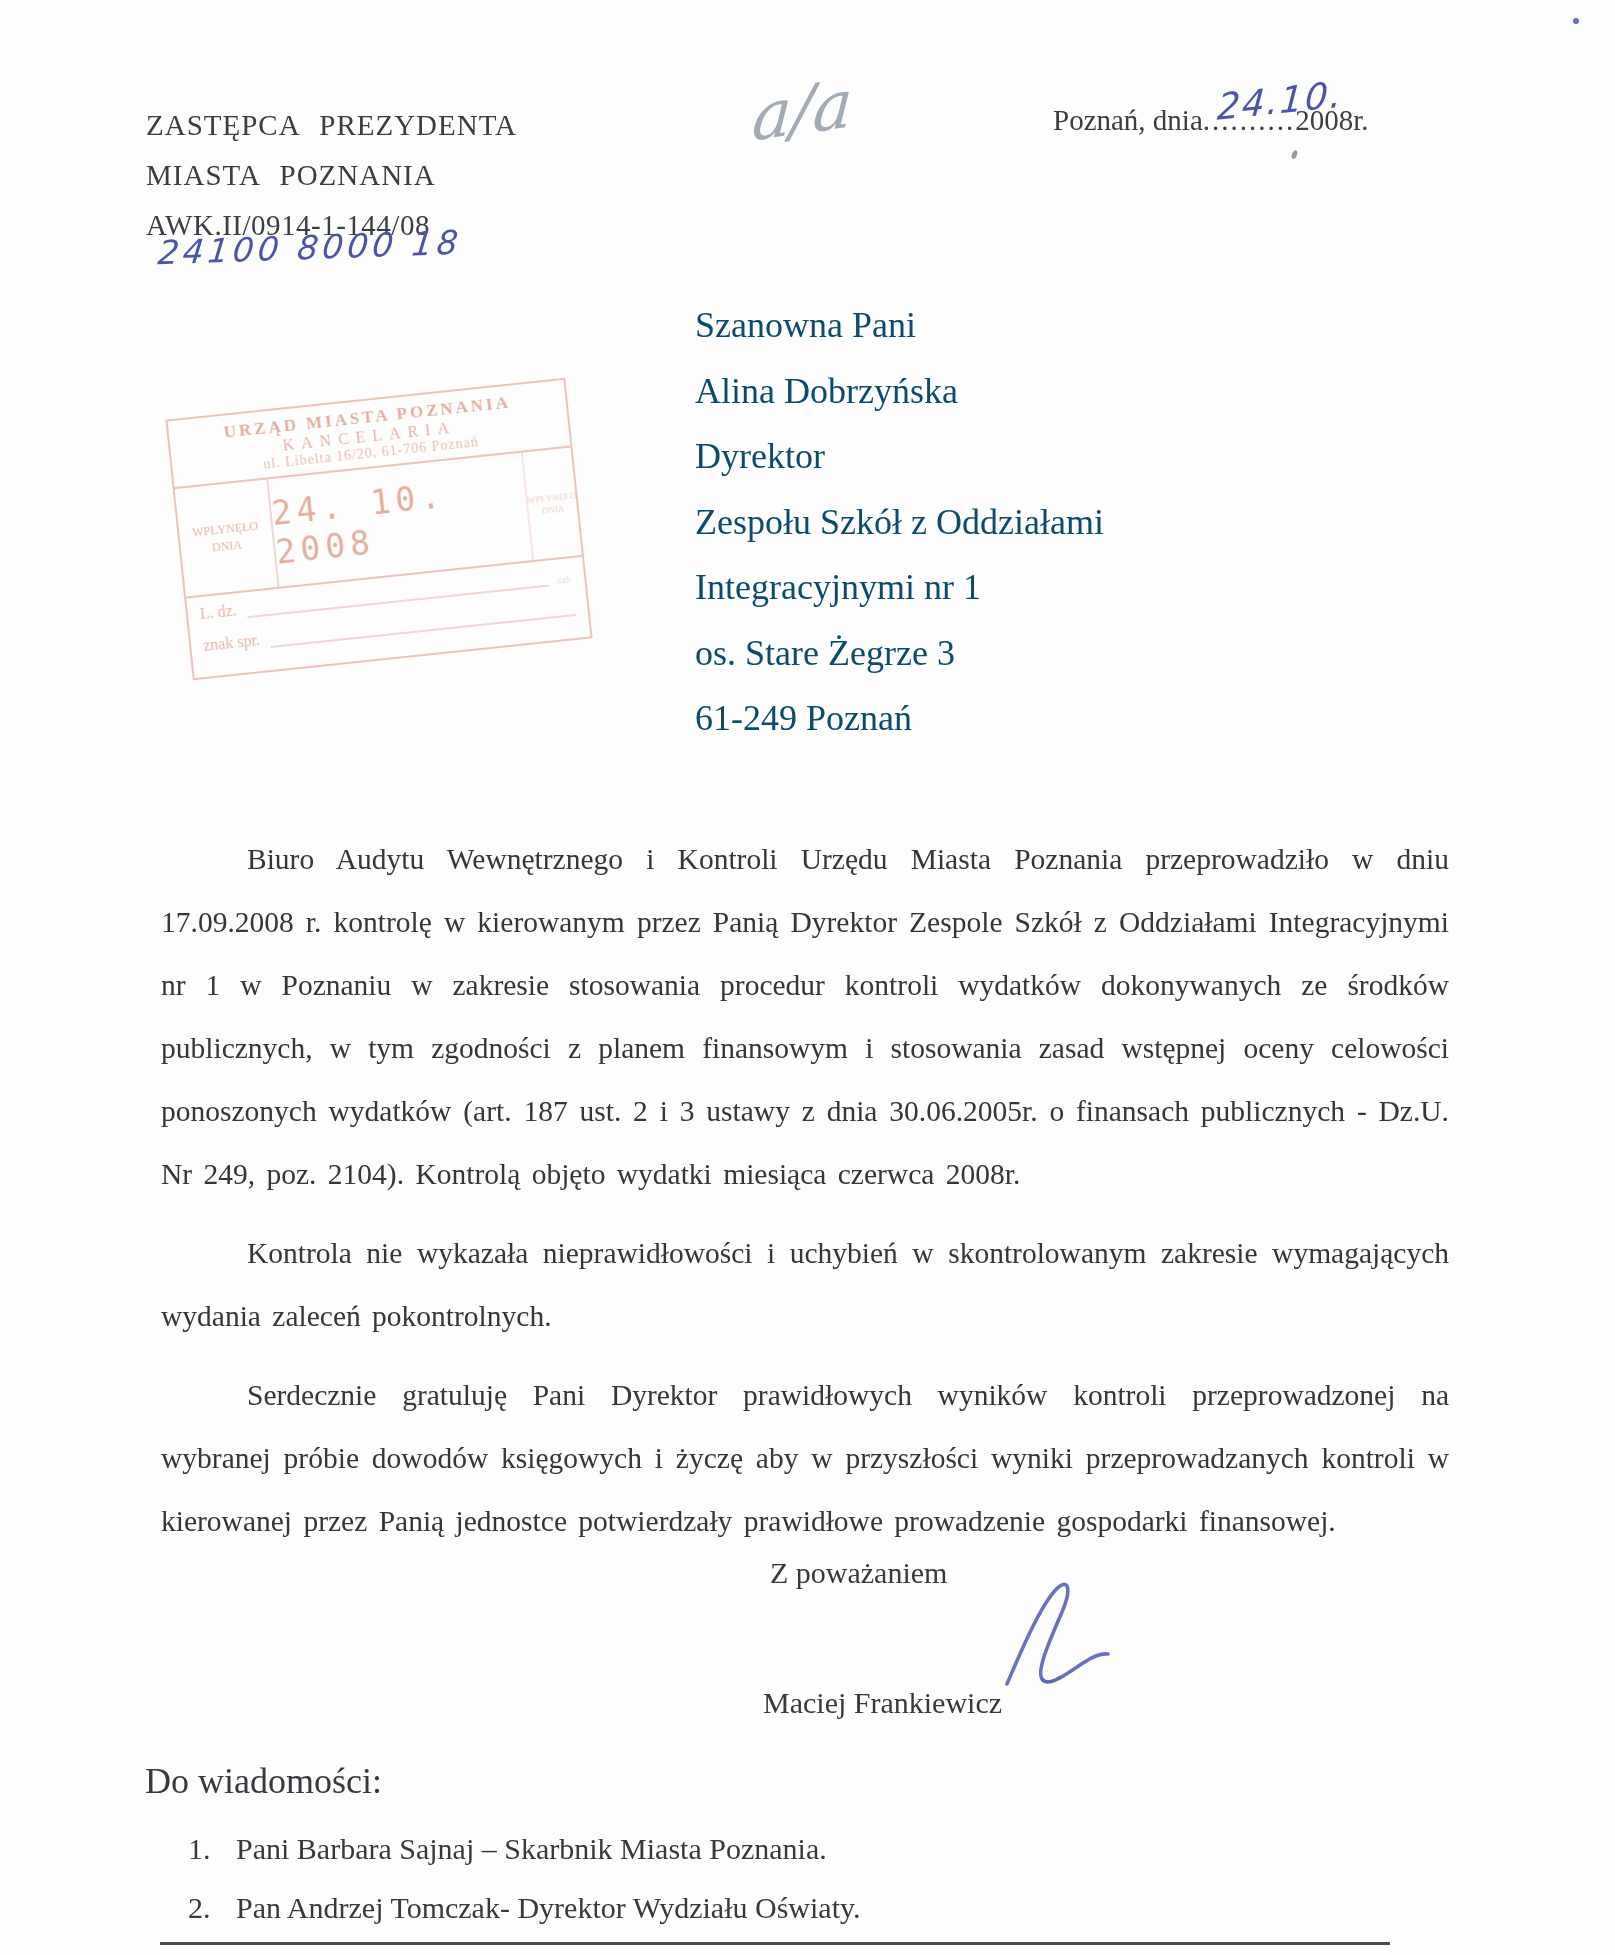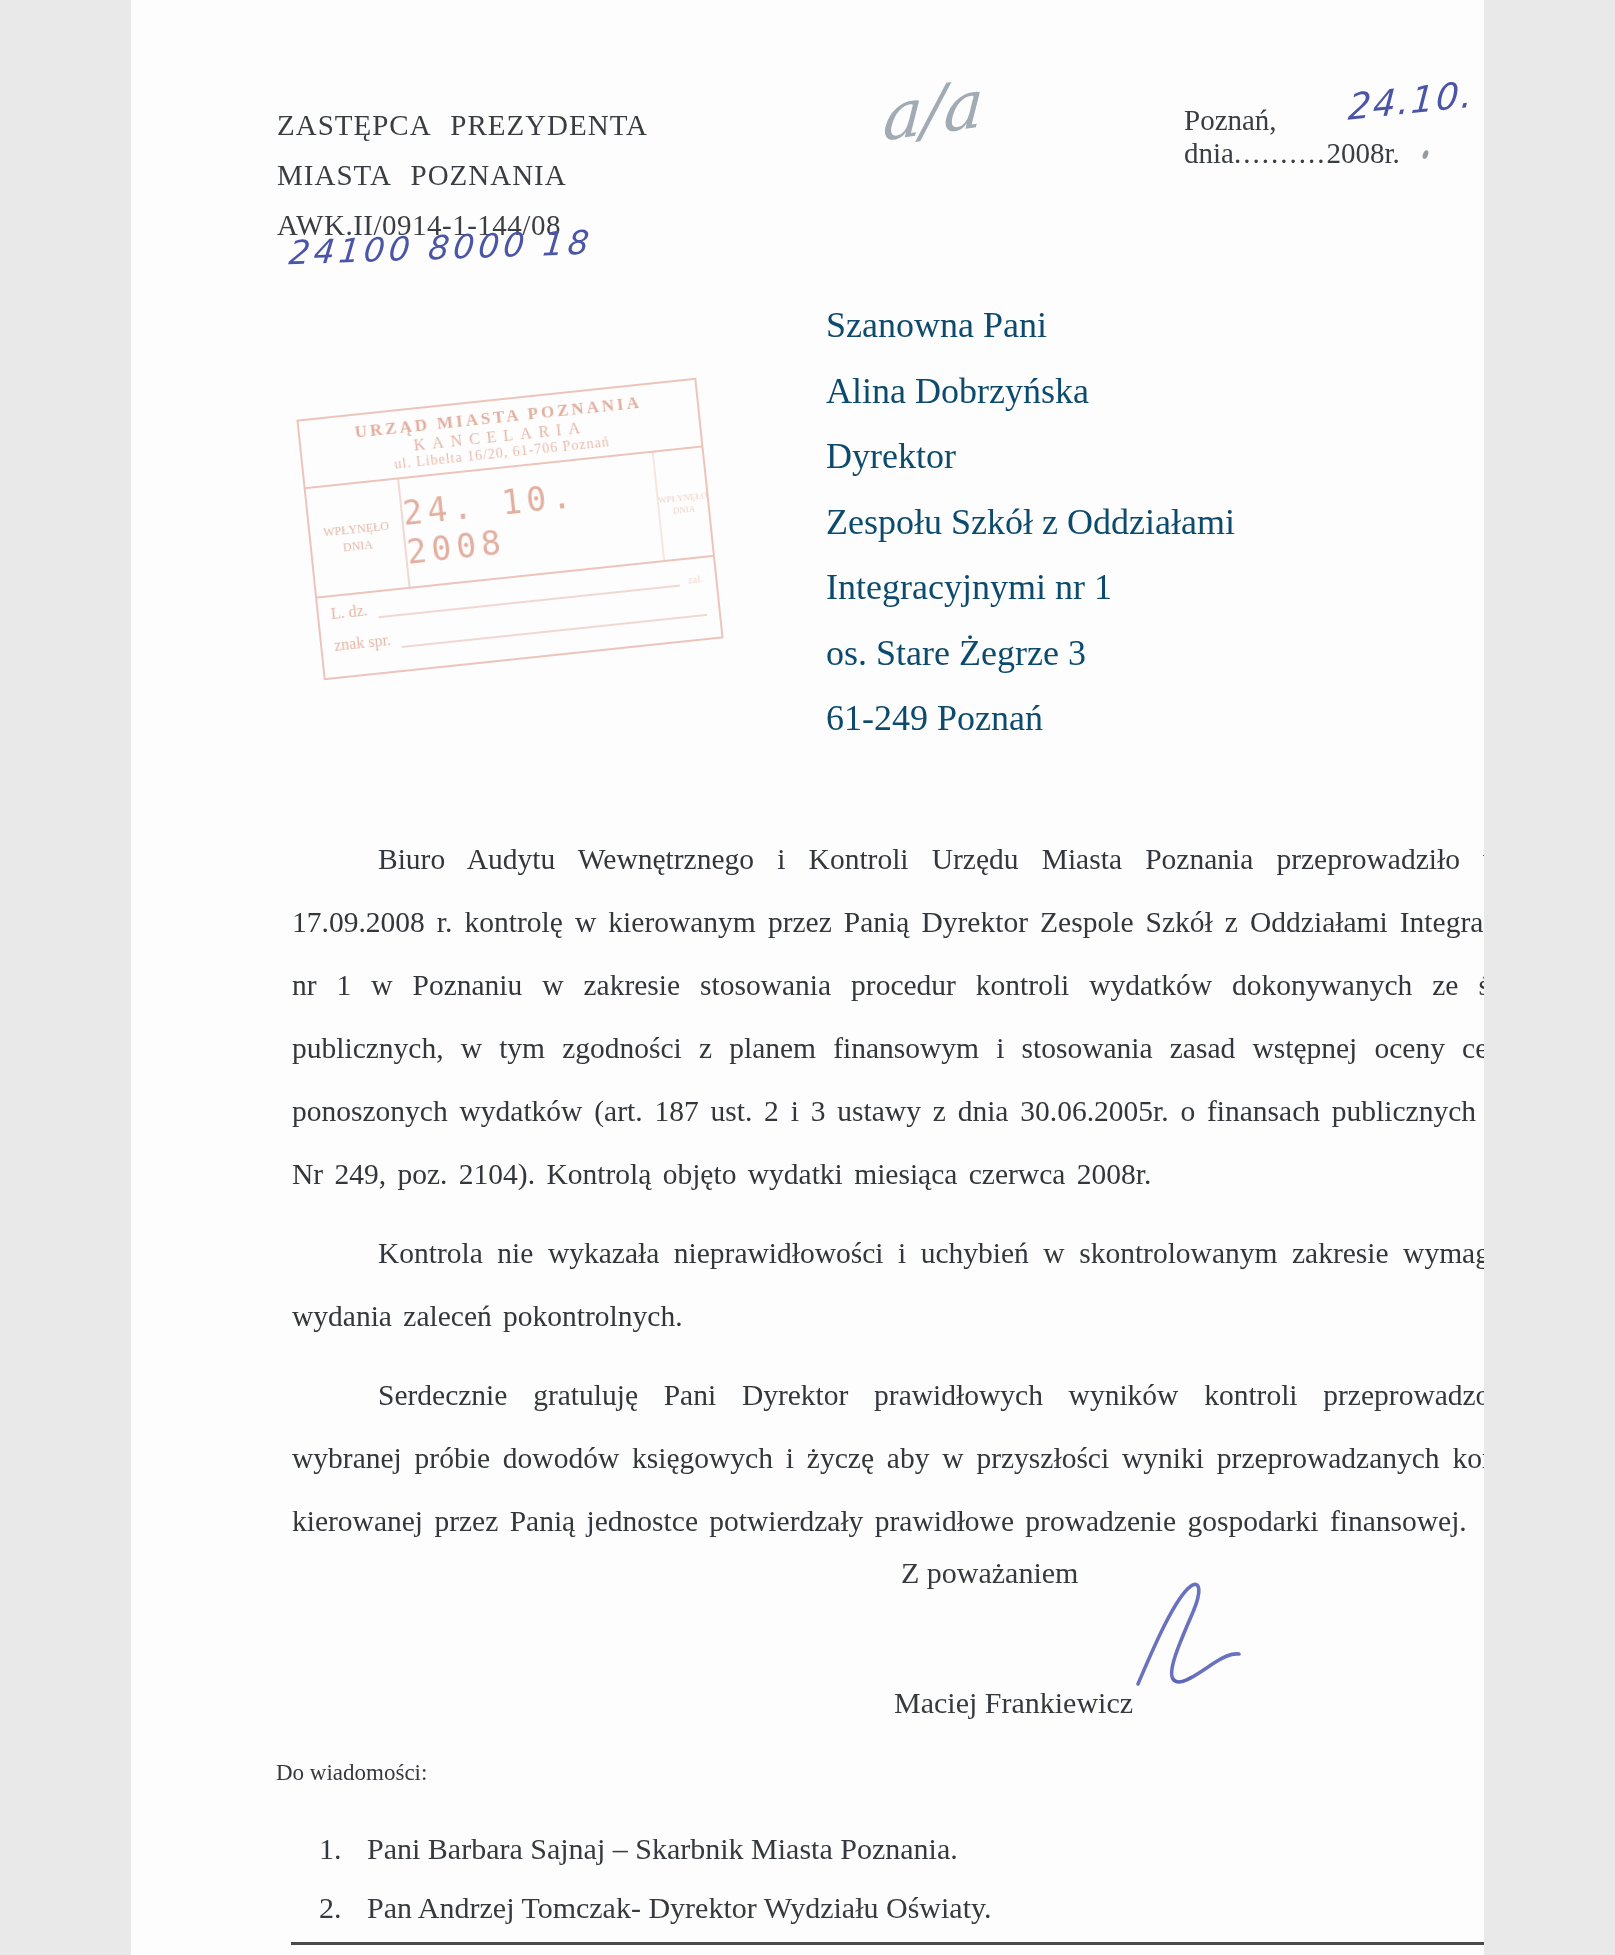--- a/index.html
+++ b/index.html
@@ -1,18 +1,18 @@
 <!DOCTYPE html>
 <html><head>
 <meta charset="utf-8">
 <style>
   html,body{margin:0;padding:0;background:#e9e9e9;}
   .page{
     position:relative;
-    width:1353px;height:1955px;
+    width:1615px;height:1955px;
     margin:0 auto;
     background:#fdfdfd;
     overflow:hidden;
     font-family:"Liberation Serif", serif;
     color:#35383c;
     text-decoration:underline;
   }
   
   .sender{position:absolute;left:146px;top:100px;font-size:29px;line-height:50px;letter-spacing:1px;word-spacing:12px;color:#3a3d41;}
   .sender .ref{word-spacing:0;letter-spacing:0.5px;}
@@ -71,21 +71,21 @@
   
   .recipient{position:absolute;left:695px;top:293px;font-size:36px;line-height:65.5px;color:#0c4a6e;}
   
   .body-text{position:absolute;left:145px;top:812px;width:1320px;font-size:29.5px;line-height:63px;text-align:justify;color:#33363a;}
   .body-text p{margin:16px;text-indent:86px;word-spacing:4px;}
   
   .valediction{position:absolute;left:770px;top:1556px;font-size:30px;color:#36393d;}
   .signature-svg{position:absolute;left:985px;top:1578px;}
   .signer{position:absolute;left:763px;top:1686px;font-size:30px;color:#36393d;}
   
-  .cc-label{position:absolute;left:145px;top:1760px;font-size:23px;color:#36393d;text-align:right;}
+  .cc-label{position:absolute;left:145px;top:1760px;font-size:36px;color:#36393d;text-align:right;}
   .cc-list{position:absolute;left:188px;top:1832px;font-size:30px;color:#36393d;}
   .cc-item{display:flex;margin-bottom:25px;}
   .cc-num{width:48px;}
   
   .bottom-rule{position:absolute;left:160px;top:1942px;width:1230px;border-top:3px solid #4a4a4a;}
   .ink-speck{position:absolute;left:1573px;top:18px;width:6px;height:6px;border-radius:50%;background:#3d4fa0;opacity:.8;}
   .pencil-dot{position:absolute;left:1292px;top:150px;width:5px;height:9px;border-radius:50%;background:#6a6f74;transform:rotate(20deg);opacity:.7;}
 </style>
 </head>
 <body>

